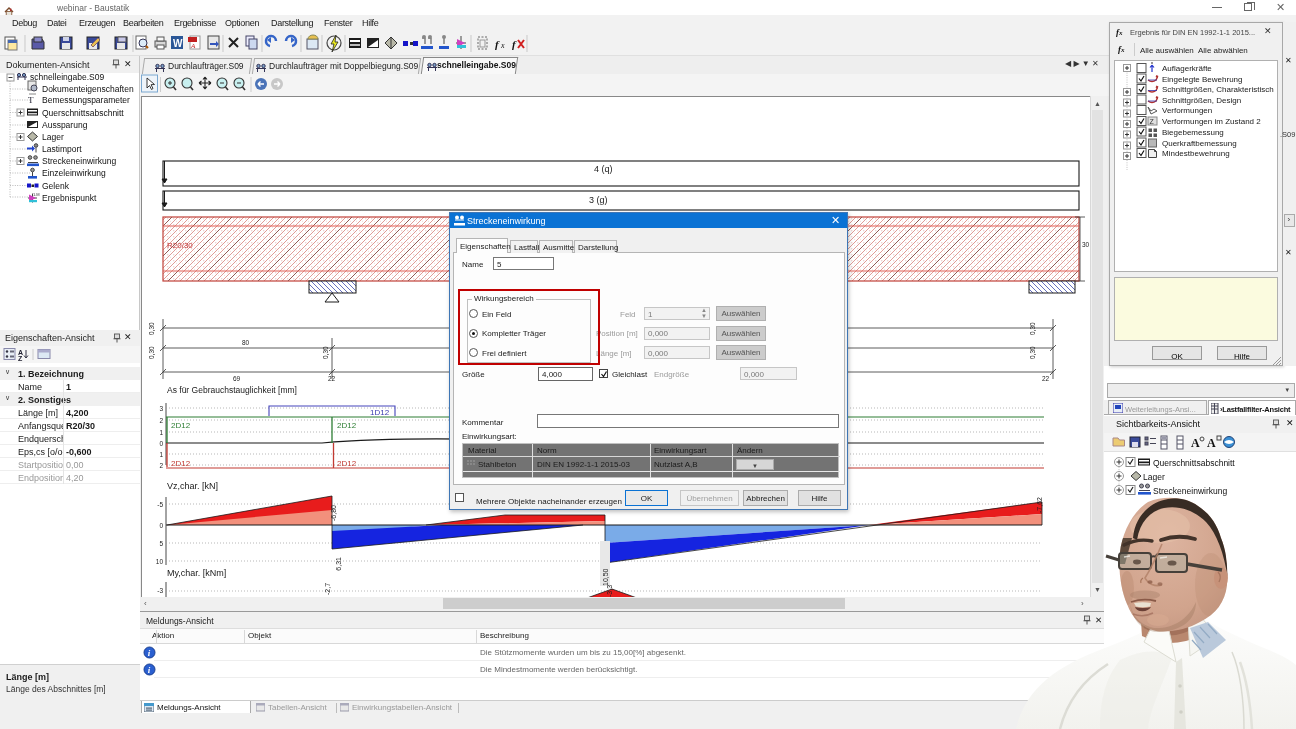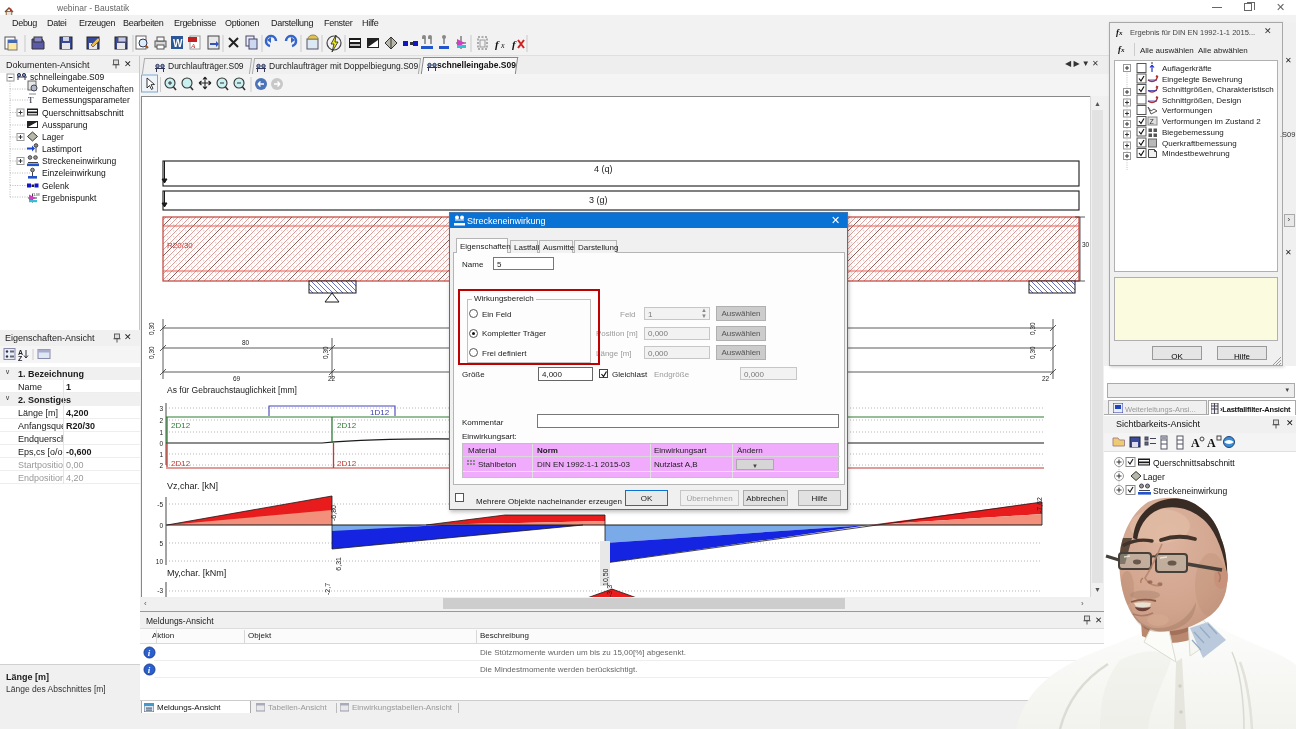--- a/index.html
+++ b/index.html
@@ -862,24 +862,24 @@
   <span class="abs" style="left:162px;top:157px;">Gleichlast</span>
   <span class="abs" style="left:204px;top:157px;color:#9a9a9a;">Endgröße</span>
   <div class="abs" style="left:290px;top:154px;width:57px;height:13px;background:#f2f2f2;border:1px solid #c6c6c6;">
       <span style="position:absolute;left:3px;top:1.5px;color:#7a7a7a;">0,000</span>
     </div>
 
   <span class="abs" style="left:12px;top:205px;">Kommentar</span>
   <div class="abs" style="left:87px;top:201px;width:302px;height:14px;background:#fff;border:1px solid #777;"></div>
   <span class="abs" style="left:12px;top:219px;">Einwirkungsart:</span>
 
-  <div class="abs" style="left:12px;top:230px;width:377px;height:35px;background:#f0abfc;border:1px solid #c0c0c0;">
+  <div class="abs" style="left:12px;top:230px;width:377px;height:35px;background:#737373;border:1px solid #c0c0c0;">
     <div class="abs" style="left:0;top:0;width:377px;height:13px;border-bottom:1px solid #d8d8d8;">
       <span style="position:absolute;left:5px;top:1.5px;">Material</span>
-      <span style="position:absolute;left:74px;top:1.5px;font-weight:bold;">Norm</span>
+      <span style="position:absolute;left:74px;top:1.5px;">Norm</span>
       <span style="position:absolute;left:191px;top:1.5px;">Einwirkungsart</span>
       <span style="position:absolute;left:274px;top:1.5px;">Ändern</span>
     </div>
     <div class="abs" style="left:69px;top:0;width:1px;height:34px;background:#e0e0e0;"></div>
     <div class="abs" style="left:187px;top:0;width:1px;height:34px;background:#e0e0e0;"></div>
     <div class="abs" style="left:269px;top:0;width:1px;height:34px;background:#e0e0e0;"></div>
     <div class="abs" style="left:0;top:13px;width:377px;height:15px;border-bottom:1px solid #e8e8e8;">
       <svg width="8" height="8" viewBox="0 0 8 8" style="position:absolute;left:4px;top:3px;">
           <g fill="#888">
             <rect x="0" y="0" width="2" height="2"></rect>

